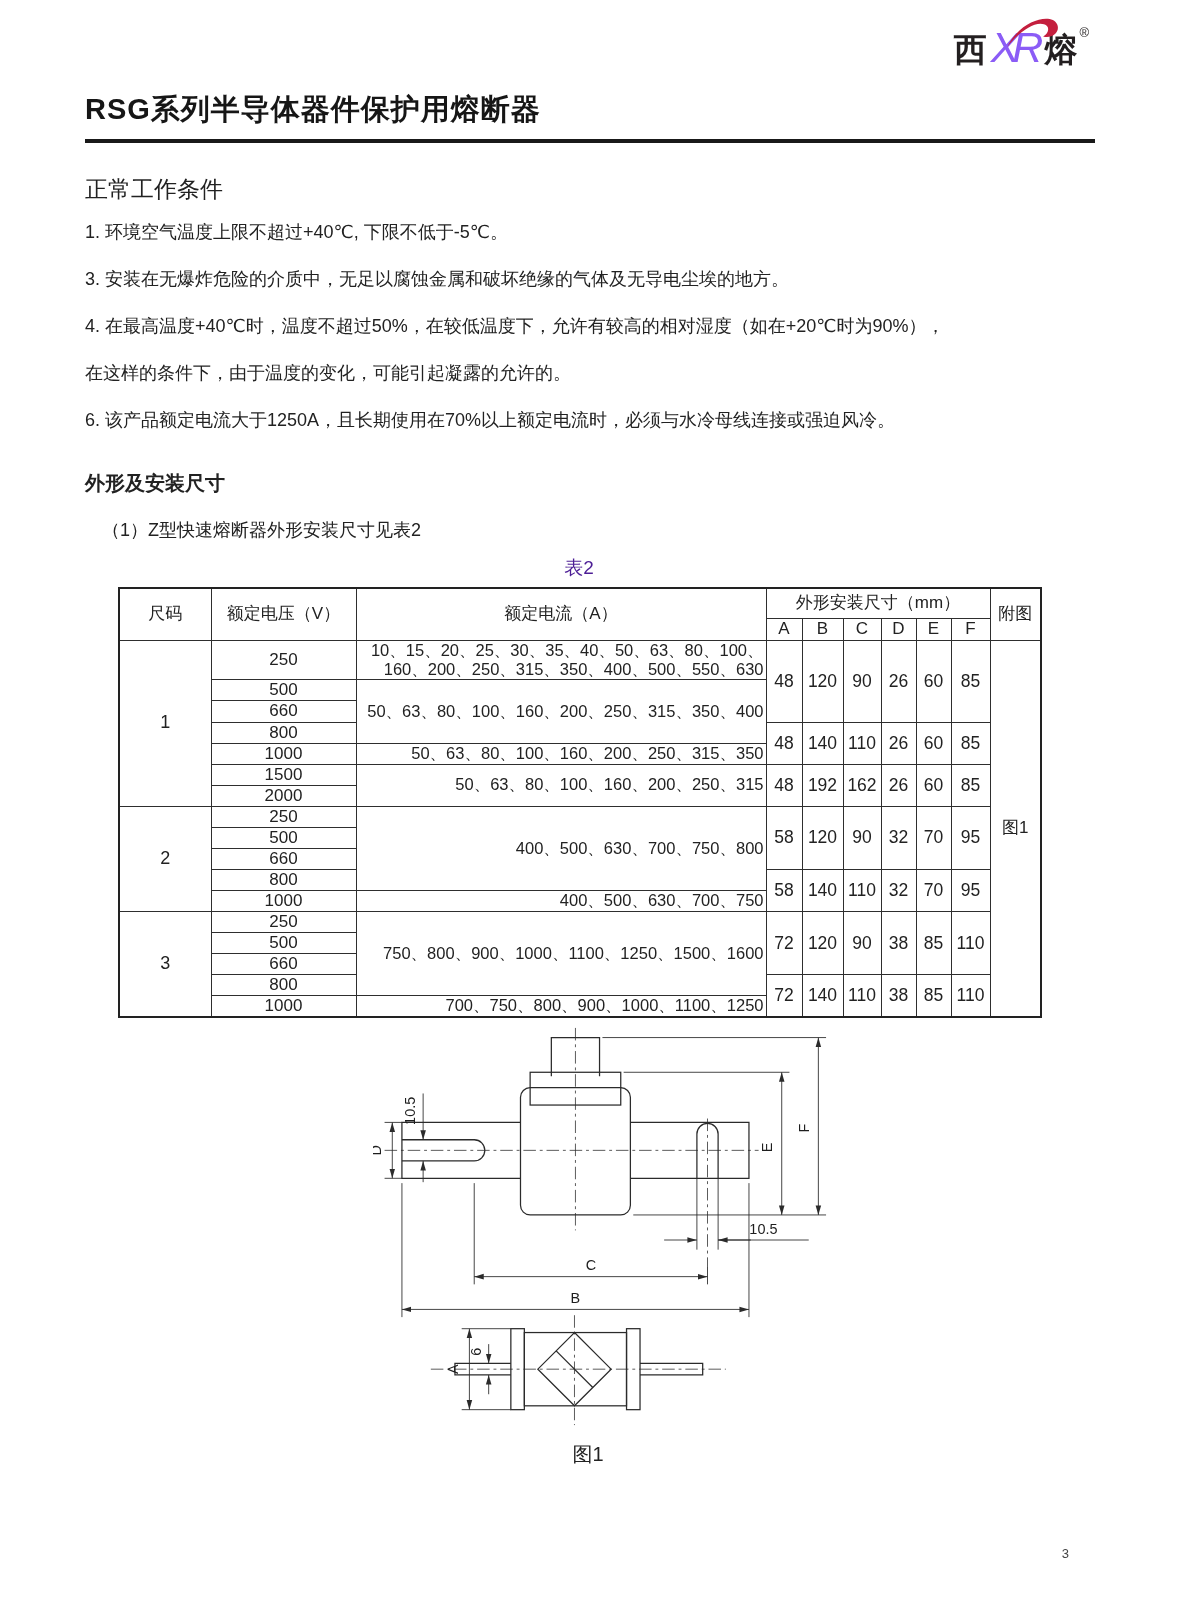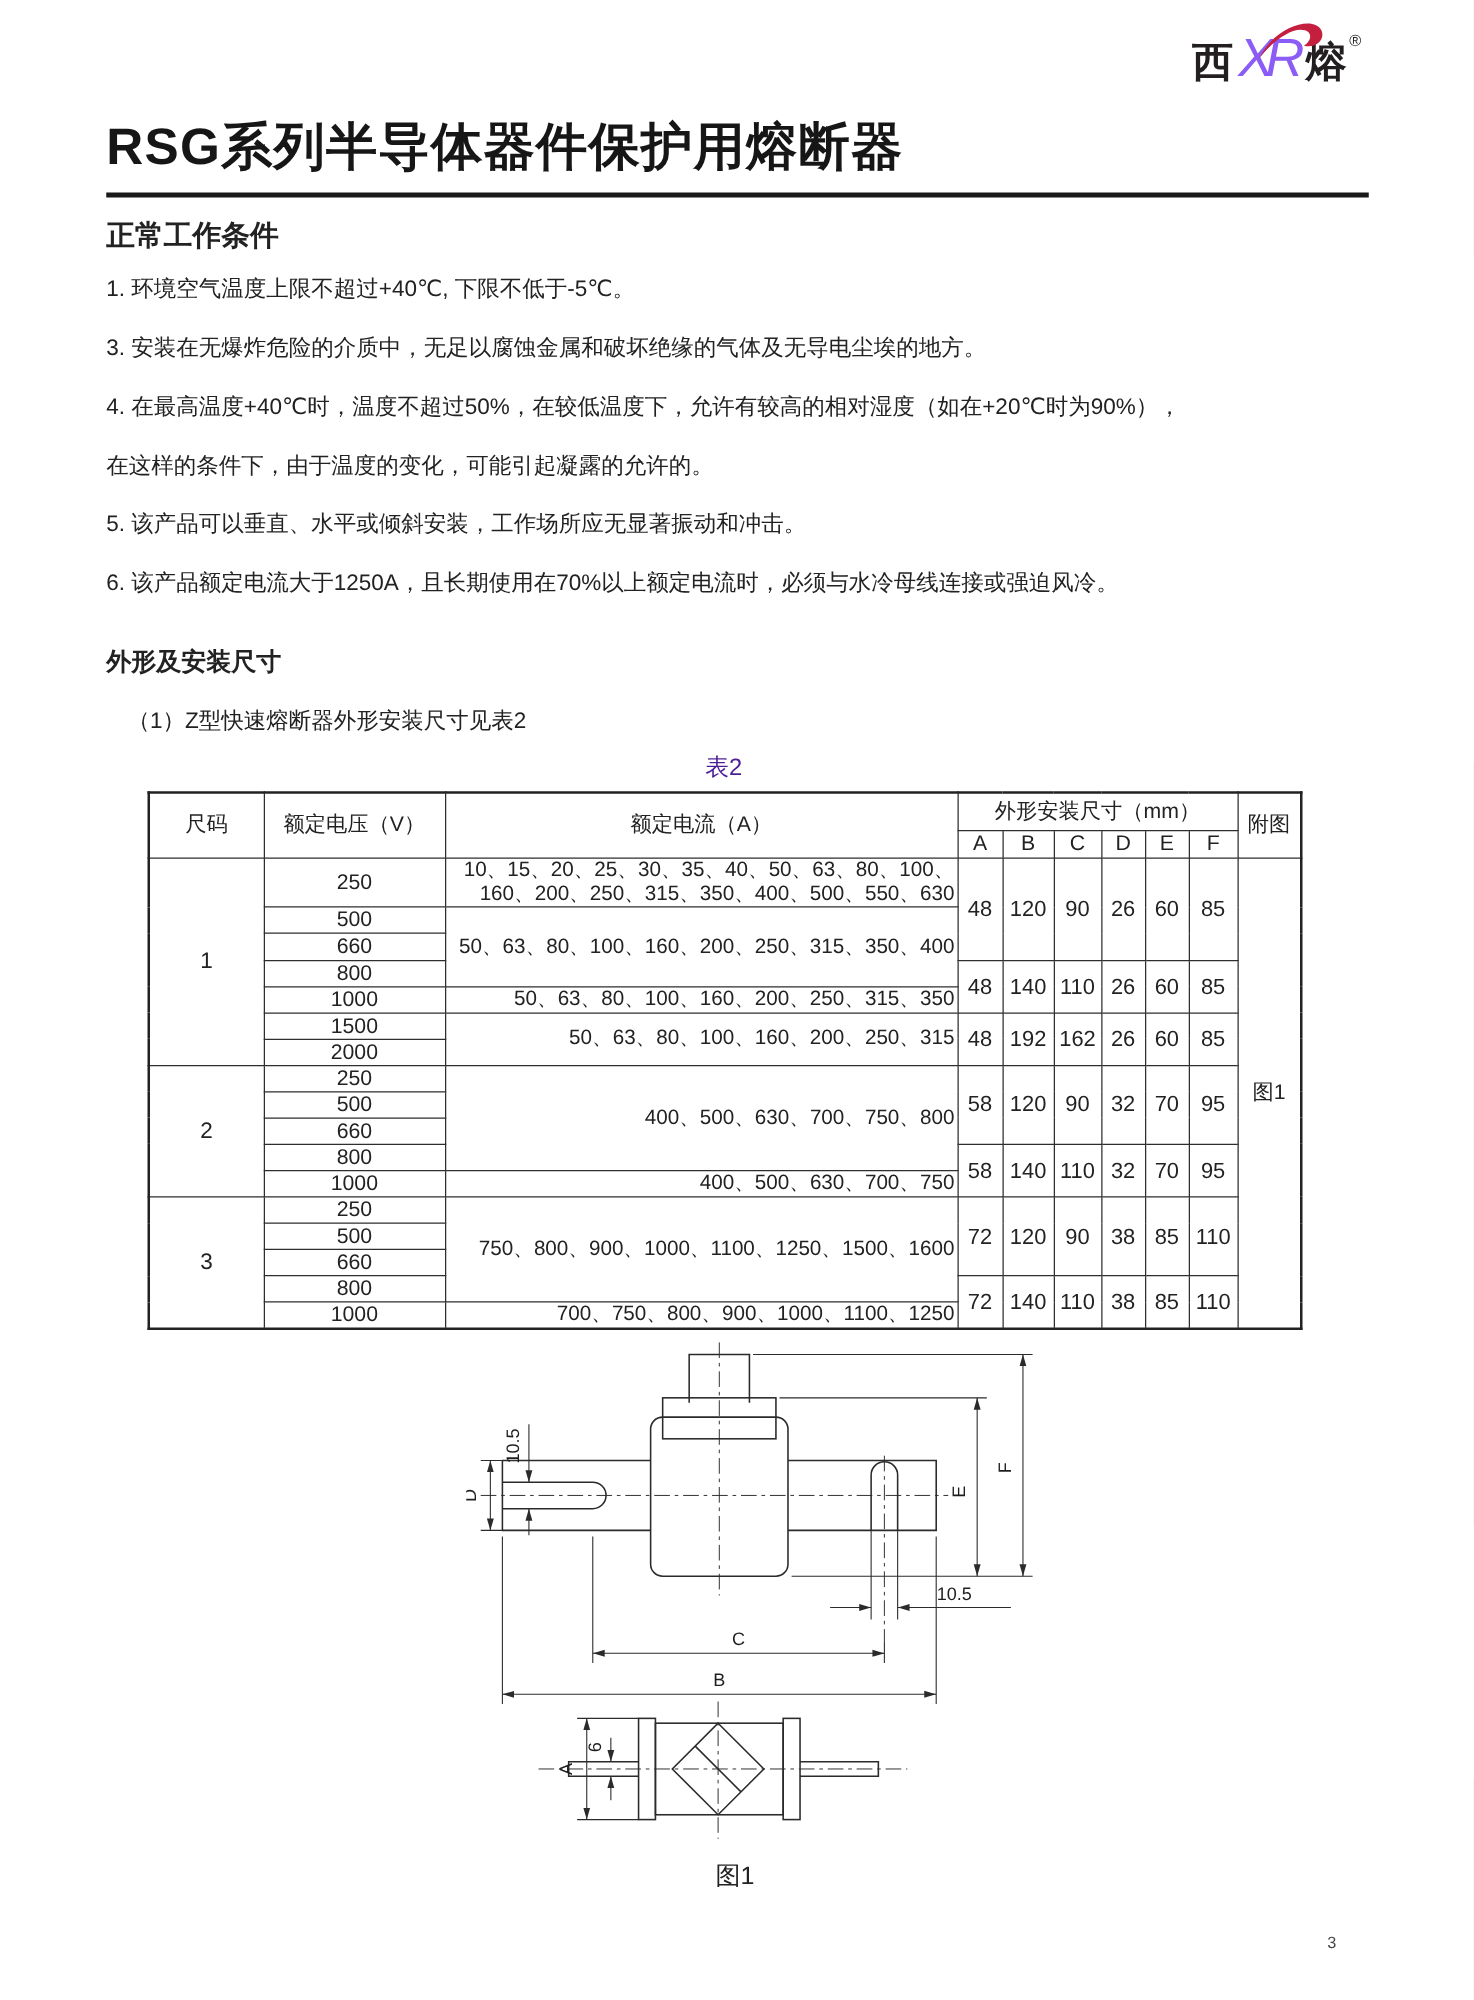--- a/index.html
+++ b/index.html
@@ -9,24 +9,24 @@
   .content{padding:0 84px 0 85px}
 
   
   .logo{position:absolute;top:26px;right:92px;display:flex;align-items:flex-end;line-height:1}
   .logo .cn{font-size:33px;font-weight:bold;color:#231f20;padding-bottom:3px}
   .logo .xr{position:relative;font-size:43px;font-weight:normal;font-style:italic;
             letter-spacing:-7px;color:#8b5cf6;padding:0 8px 0 4px}
   .logo .swoosh{position:absolute;left:14px;top:-14px;width:72px;height:42px}
   .logo .reg{font-size:13px;color:#231f20;position:relative;top:-30px;left:2px}
 
-  h1.title{padding-top:90px;font-size:41px;font-weight:bold;letter-spacing:1px;color:#161616}
+  h1.title{padding-top:90px;font-size:29px;font-weight:bold;letter-spacing:1px;color:#161616}
   .rule{height:4px;background:#191919;margin-top:9px}
 
-  h2.sec{font-size:23px;font-weight:700;color:#222;margin-top:15px}
+  h2.sec{font-size:23px;font-weight:400;color:#222;margin-top:31px}
   .cond{margin-top:4px}
   .cond p{font-size:18px;line-height:47px;color:#222;white-space:nowrap}
   h2.sec2{font-size:20px;font-weight:600;color:#222;margin-top:26px}
   p.note{font-size:18px;color:#222;margin-top:21px;padding-left:17px}
   .tbl-caption{width:922px;margin:13px 0 0 33px;text-align:center;font-size:19px;color:#4c1d95}
 
   table.spec{border-collapse:collapse;table-layout:fixed;width:922px;margin:6px 0 0 33px;
              border:2.5px solid #222}
   table.spec th,table.spec td{border:1.6px solid #2e2e2e;text-align:center;vertical-align:middle;
              font-size:17px;font-weight:normal;color:#222;padding:0 2px;height:20px;line-height:1.18}
@@ -71,21 +71,20 @@
   <div class="content">
     <h1 class="title">RSG系列半导体器件保护用熔断器</h1>
     <div class="rule"></div>
 
     <h2 class="sec">正常工作条件</h2>
     <div class="cond">
       <p>1. 环境空气温度上限不超过+40℃, 下限不低于-5℃。</p>
       <p>3. 安装在无爆炸危险的介质中，无足以腐蚀金属和破坏绝缘的气体及无导电尘埃的地方。</p>
       <p>4. 在最高温度+40℃时，温度不超过50%，在较低温度下，允许有较高的相对湿度（如在+20℃时为90%），</p>
       <p>在这样的条件下，由于温度的变化，可能引起凝露的允许的。</p>
-      <p>5. 该产品可以垂直、水平或倾斜安装，工作场所应无显著振动和冲击。</p>
       <p>6. 该产品额定电流大于1250A，且长期使用在70%以上额定电流时，必须与水冷母线连接或强迫风冷。</p>
     </div>
 
     <h2 class="sec2">外形及安装尺寸</h2>
     <p class="note">（1）Z型快速熔断器外形安装尺寸见表2</p>
     <div class="tbl-caption">表2</div>
 
     <table class="spec" id="spec-table">
       <colgroup>
         <col style="width:92px">

